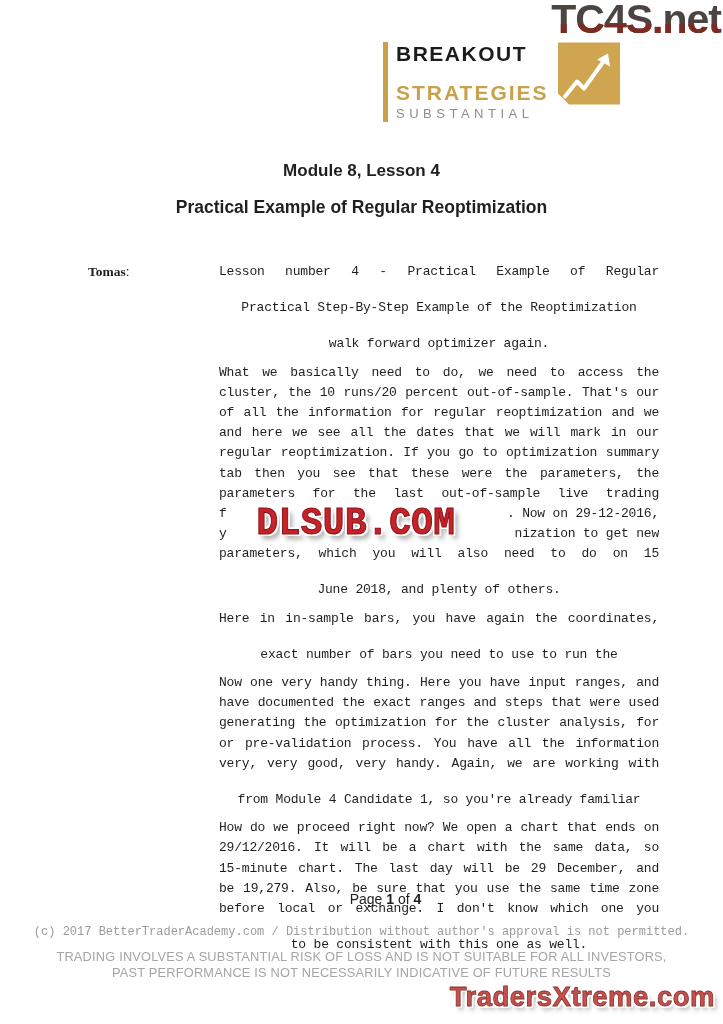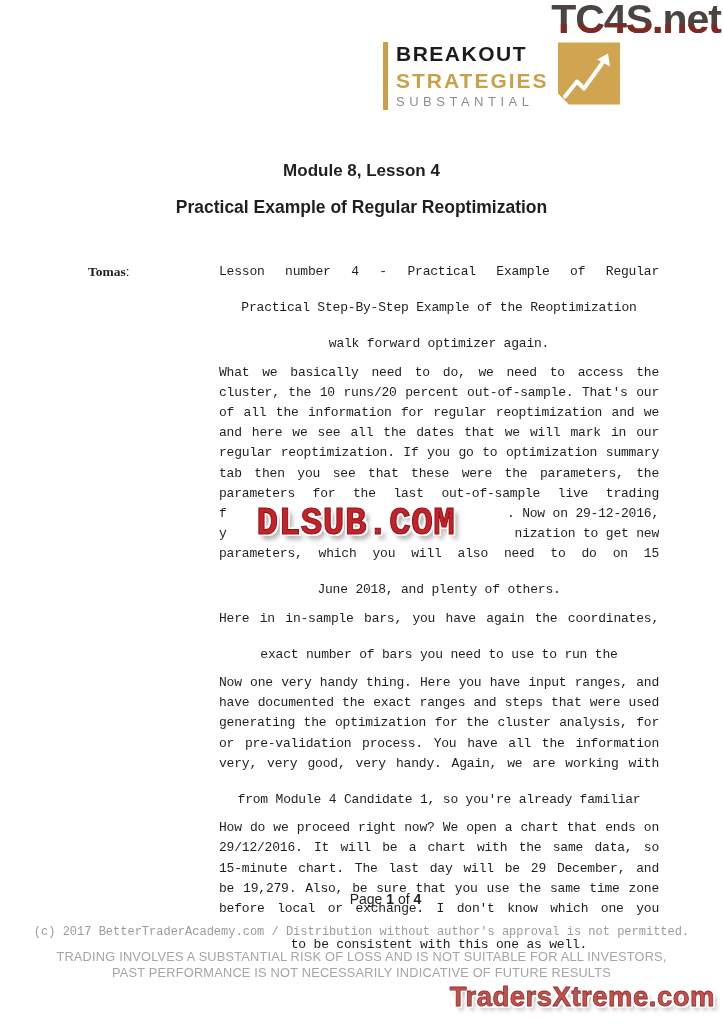--- a/index.html
+++ b/index.html
@@ -33,21 +33,21 @@
     position:absolute;left:0;top:0;
     color:var(--tc4s-red);
     clip-path:inset(60% 0 0 0);
   }
 
   
   .brand{position:absolute;left:383px;top:42px;display:flex;align-items:stretch;}
   .brand-bar{width:5px;background:var(--gold);margin-right:8px;}
   .brand-text{display:flex;flex-direction:column;justify-content:space-between;padding:1px 0;}
   .brand-l1{font-size:21px;font-weight:bold;letter-spacing:1.5px;color:var(--logo-black);line-height:21px;}
-  .brand-l2{font-size:21px;font-weight:bold;letter-spacing:2px;color:var(--gold);line-height:21px;margin-top:6px;}
+  .brand-l2{font-size:21px;font-weight:bold;letter-spacing:2px;color:var(--gold);line-height:21px;margin-top:18px;}
   .brand-l3{font-size:13px;letter-spacing:4.5px;color:var(--masterclass-gray);line-height:15px;margin-top:3px;}
   .brand-icon{margin-left:9px;width:62px;height:63px;}
 
   
   .title{position:absolute;left:0;width:100%;text-align:center;font-weight:bold;font-size:17px;}
   .title1{top:161px;}
   .title2{top:197px;font-size:17.5px;}
 
   
   .transcript{

